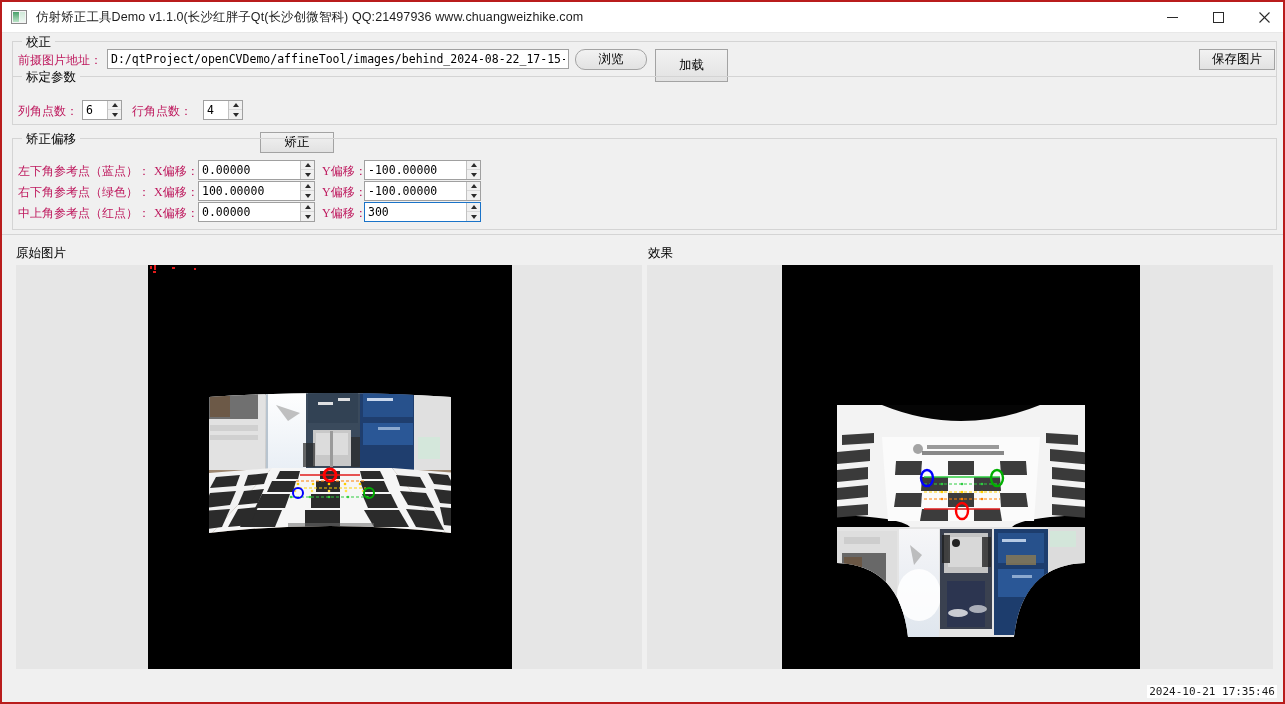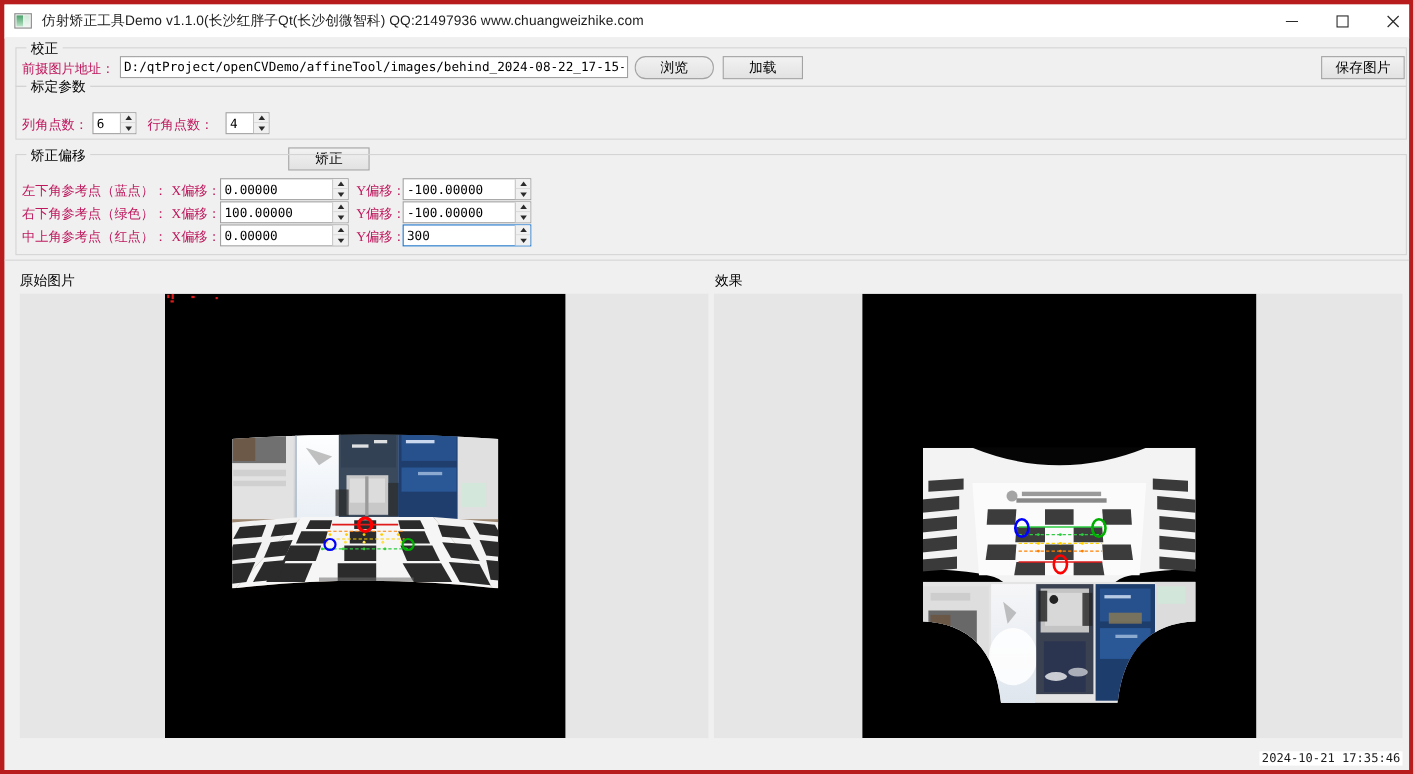--- a/index.html
+++ b/index.html
@@ -9,21 +9,21 @@
     overflow: hidden;
     background: #f0f0f0;
     font-family: "Liberation Sans", "DejaVu Sans", sans-serif;
     font-size: 12px;
     color: #000;
   }
   #app {
     position: relative;
     width: 1285px; height: 704px;
     background: #f0f0f0;
-    border: 4px solid #b91c1c;
+    border: 2px solid #b91c1c;
     overflow: hidden;
     padding-left: 48px;
   }
 
   
   .titlebar {
     position: absolute; left: 0; top: 0;
     width: 1285px; height: 31px;
     background: #ffffff;
     display: flex; align-items: center;
@@ -238,21 +238,21 @@
   </div>
 
   <div class="lbl" style="left:16px; top:50px;">前摄图片地址：</div>
 
   <input class="tinput" style="left: 105px; top: 47px; width: 462px;" readonly="" value="D:/qtProject/openCVDemo/affineTool/images/behind_2024-08-22_17-15-09.png">
 
   <div class="btn" style="left:573px; top:47px; width:72px; height:21px;border-radius:10px;">
     <span>浏览</span>
   </div>
 
-  <div class="btn" style="left:653px; top:47px; width:73px; height:21px;">
+  <div class="btn" style="left:653px; top:47px; width:73px; height:33px;">
     <span>加载</span>
   </div>
 
   <div class="btn" style="left:1197px; top:47px; width:76px; height:21px;">
     <span>保存图片</span>
   </div>
 
   <div class="groupbox" style="left:10px; top:74px; width:1265px; height:49px;">
     <div class="group-title">标定参数</div>
   </div>

